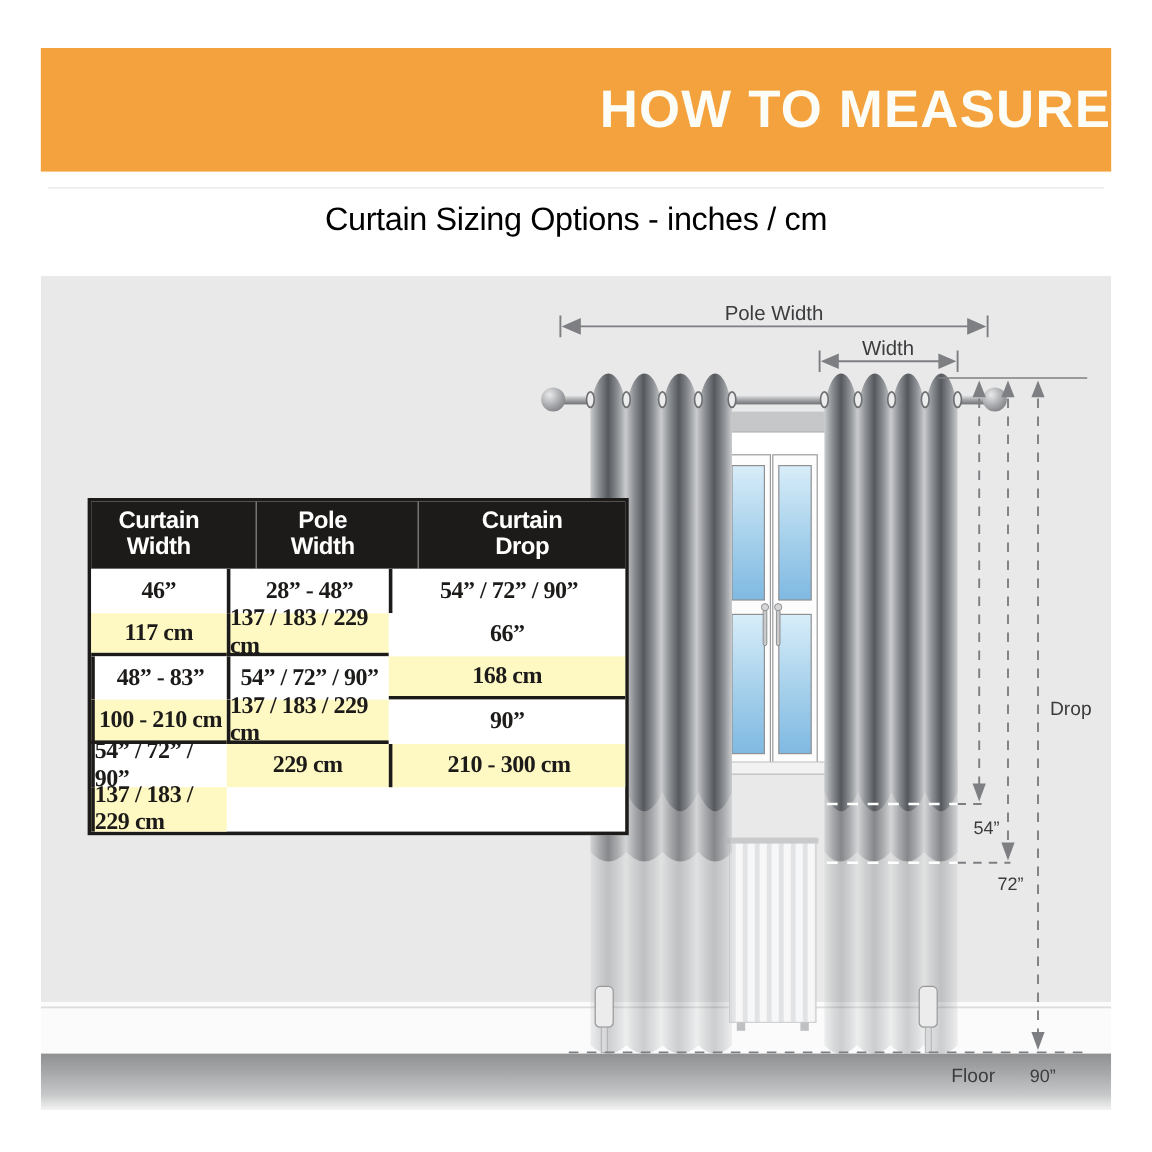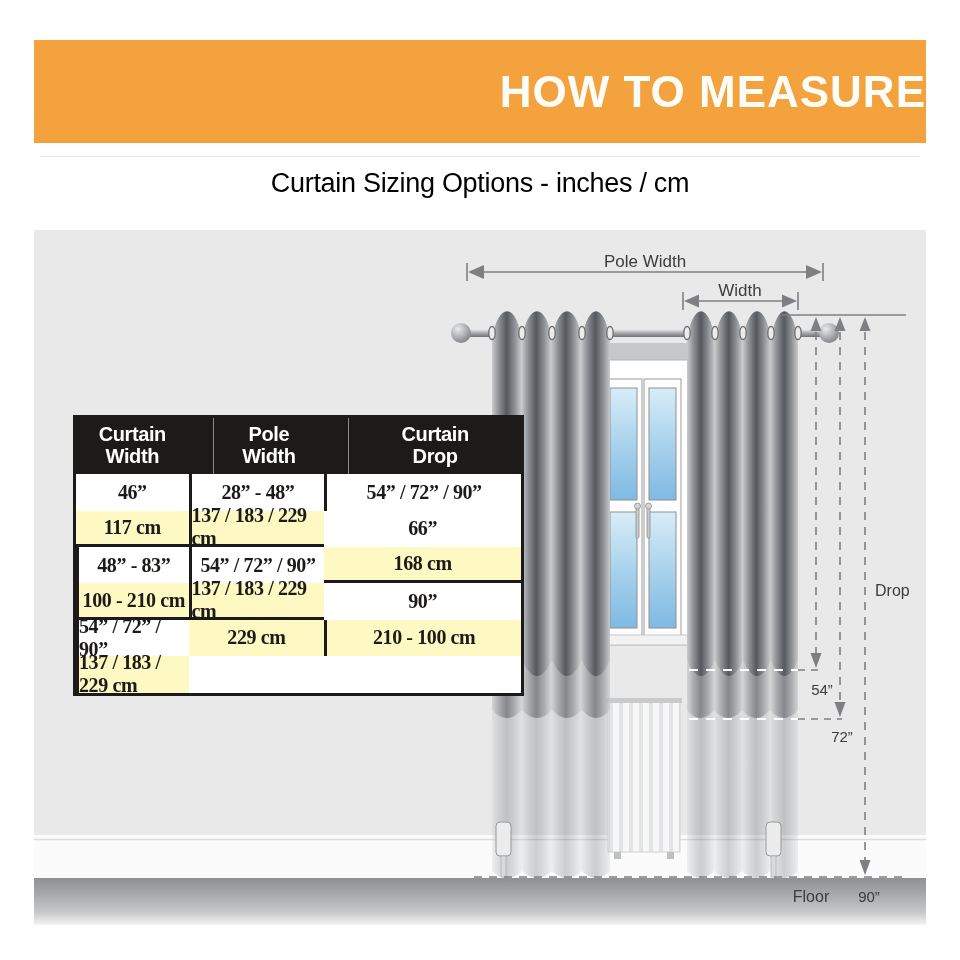--- a/index.html
+++ b/index.html
@@ -260,16 +260,16 @@
     <div class="td c2">54” / 72” / 90”</div>
 
     <div class="td c0 alt sep">168 cm</div>
     <div class="td c1 alt sep">100 - 210 cm</div>
     <div class="td c2 alt sep">137 / 183 / 229 cm</div>
 
     <div class="td c0">90”</div>
     <div class="td c2">54” / 72” / 90”</div>
 
     <div class="td c0 alt">229 cm</div>
-    <div class="td c1 alt">210 - 100 cm</div>
+    <div class="td c1 alt">210 - 300 cm</div>
     <div class="td c2 alt">137 / 183 / 229 cm</div>
   </div>
 </div>
 
 </body></html>

